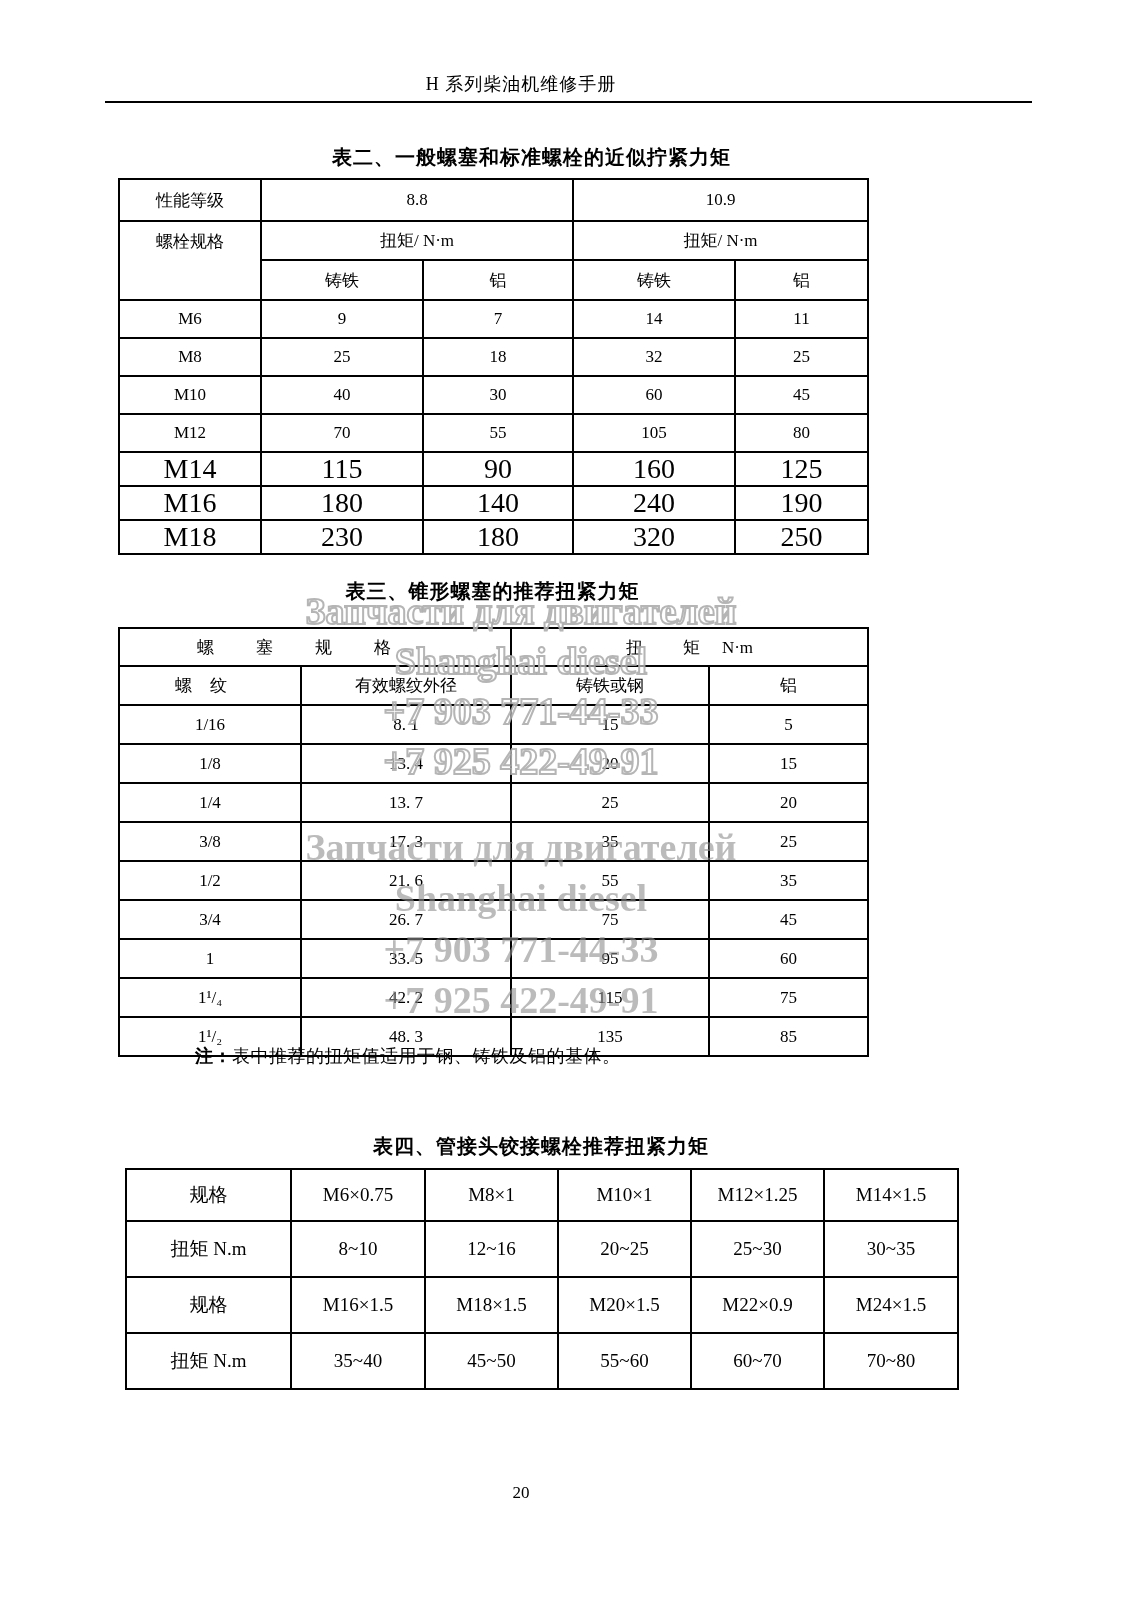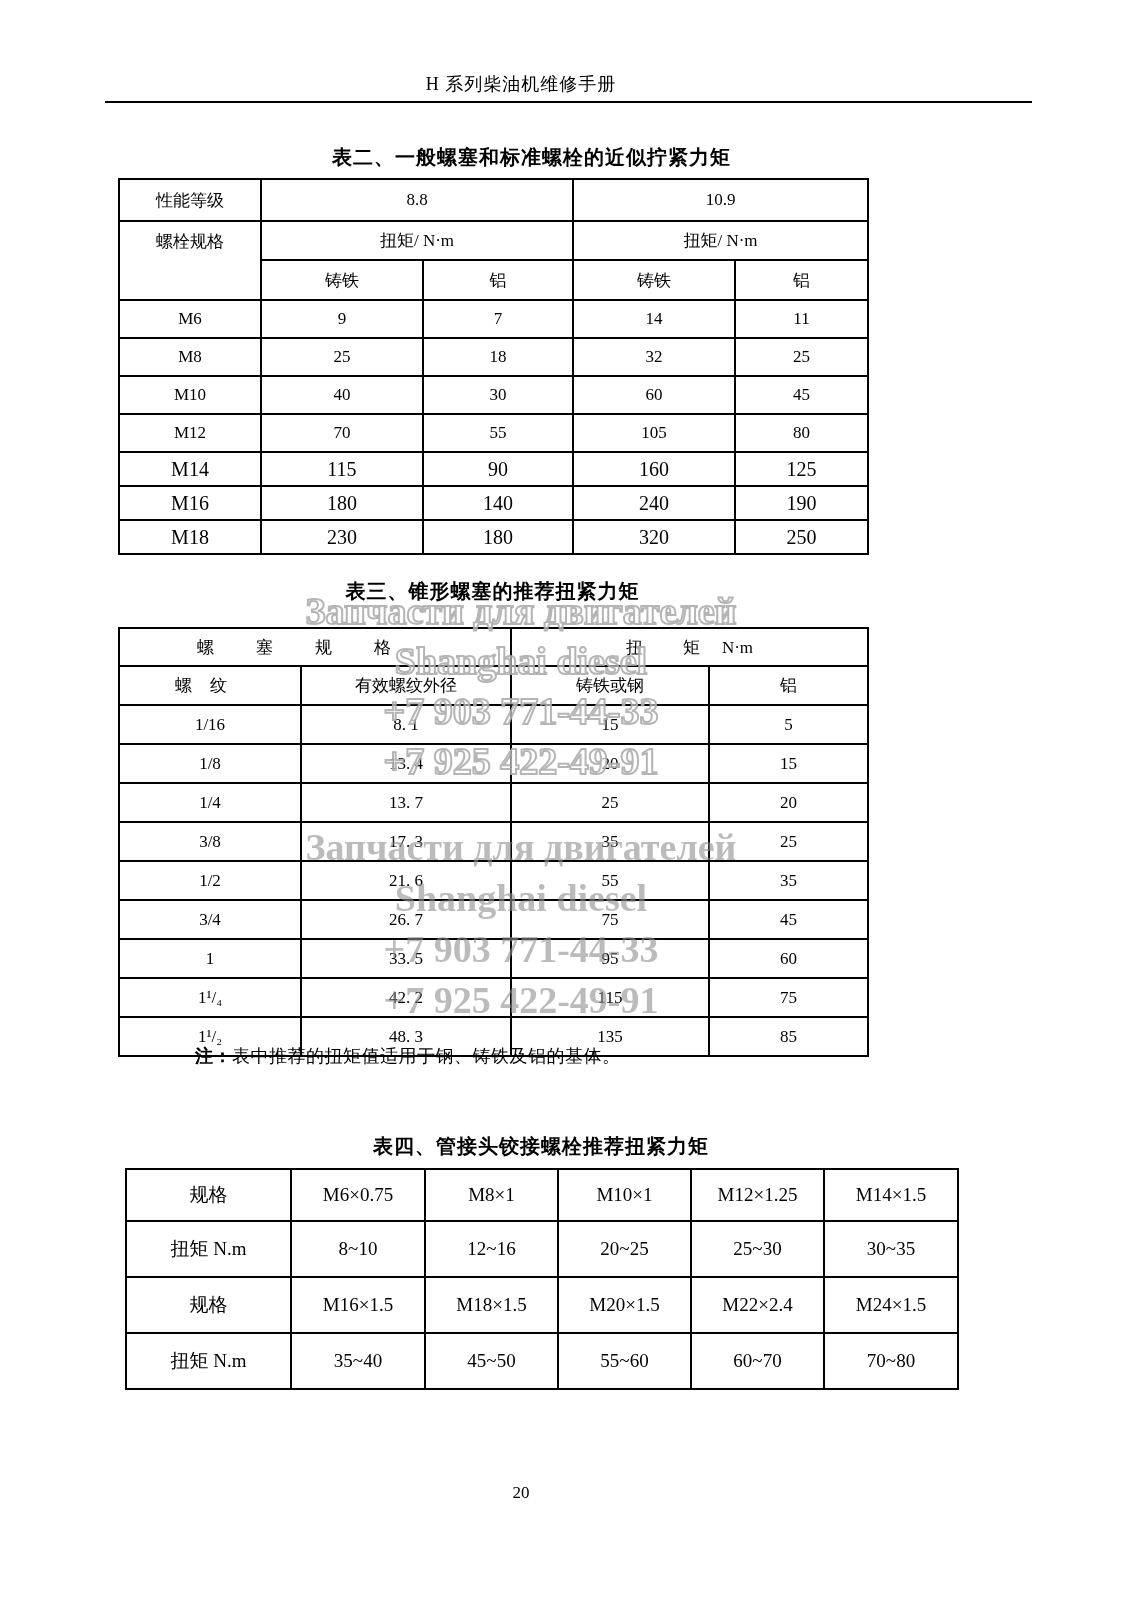--- a/index.html
+++ b/index.html
@@ -31,21 +31,21 @@
   table.t td{
     border:2px solid #000;
     text-align:center;vertical-align:middle;
     padding:0;overflow:hidden;
   }
   
   .t2 td{height:36px;}
   .t2 tr.rh1 td{height:40px;border-radius:14px;}
   .t2 tr.rh2 td{height:37px;border-radius:16px;}
   .t2 tr.rh3 td{height:38px;}
-  .t2 tr.big td{height:32px;font-size:20px;}
+  .t2 tr.big td{height:32px;font-size:28px;}
   .t2 td.vtop{vertical-align:top;padding-top:8px;}
   
   .t3 tr.rh1 td{height:36px;}
   .t3 tr.rh2 td{height:37px;}
   .t3 td{height:37px;}
   .spread1{letter-spacing:42px;text-indent:42px;}
   .spread2{letter-spacing:40px;}
   .spread3{letter-spacing:18px;}
   .unit{margin-left:-18px;}
   
@@ -270,21 +270,21 @@
       <td>12~16</td>
       <td>20~25</td>
       <td>25~30</td>
       <td>30~35</td>
     </tr>
     <tr>
       <td>规格</td>
       <td>M16×1.5</td>
       <td>M18×1.5</td>
       <td>M20×1.5</td>
-      <td>M22×2.4</td>
+      <td>M22×0.9</td>
       <td>M24×1.5</td>
     </tr>
     <tr>
       <td>扭矩 N.m</td>
       <td>35~40</td>
       <td>45~50</td>
       <td>55~60</td>
       <td>60~70</td>
       <td>70~80</td>
     </tr>

